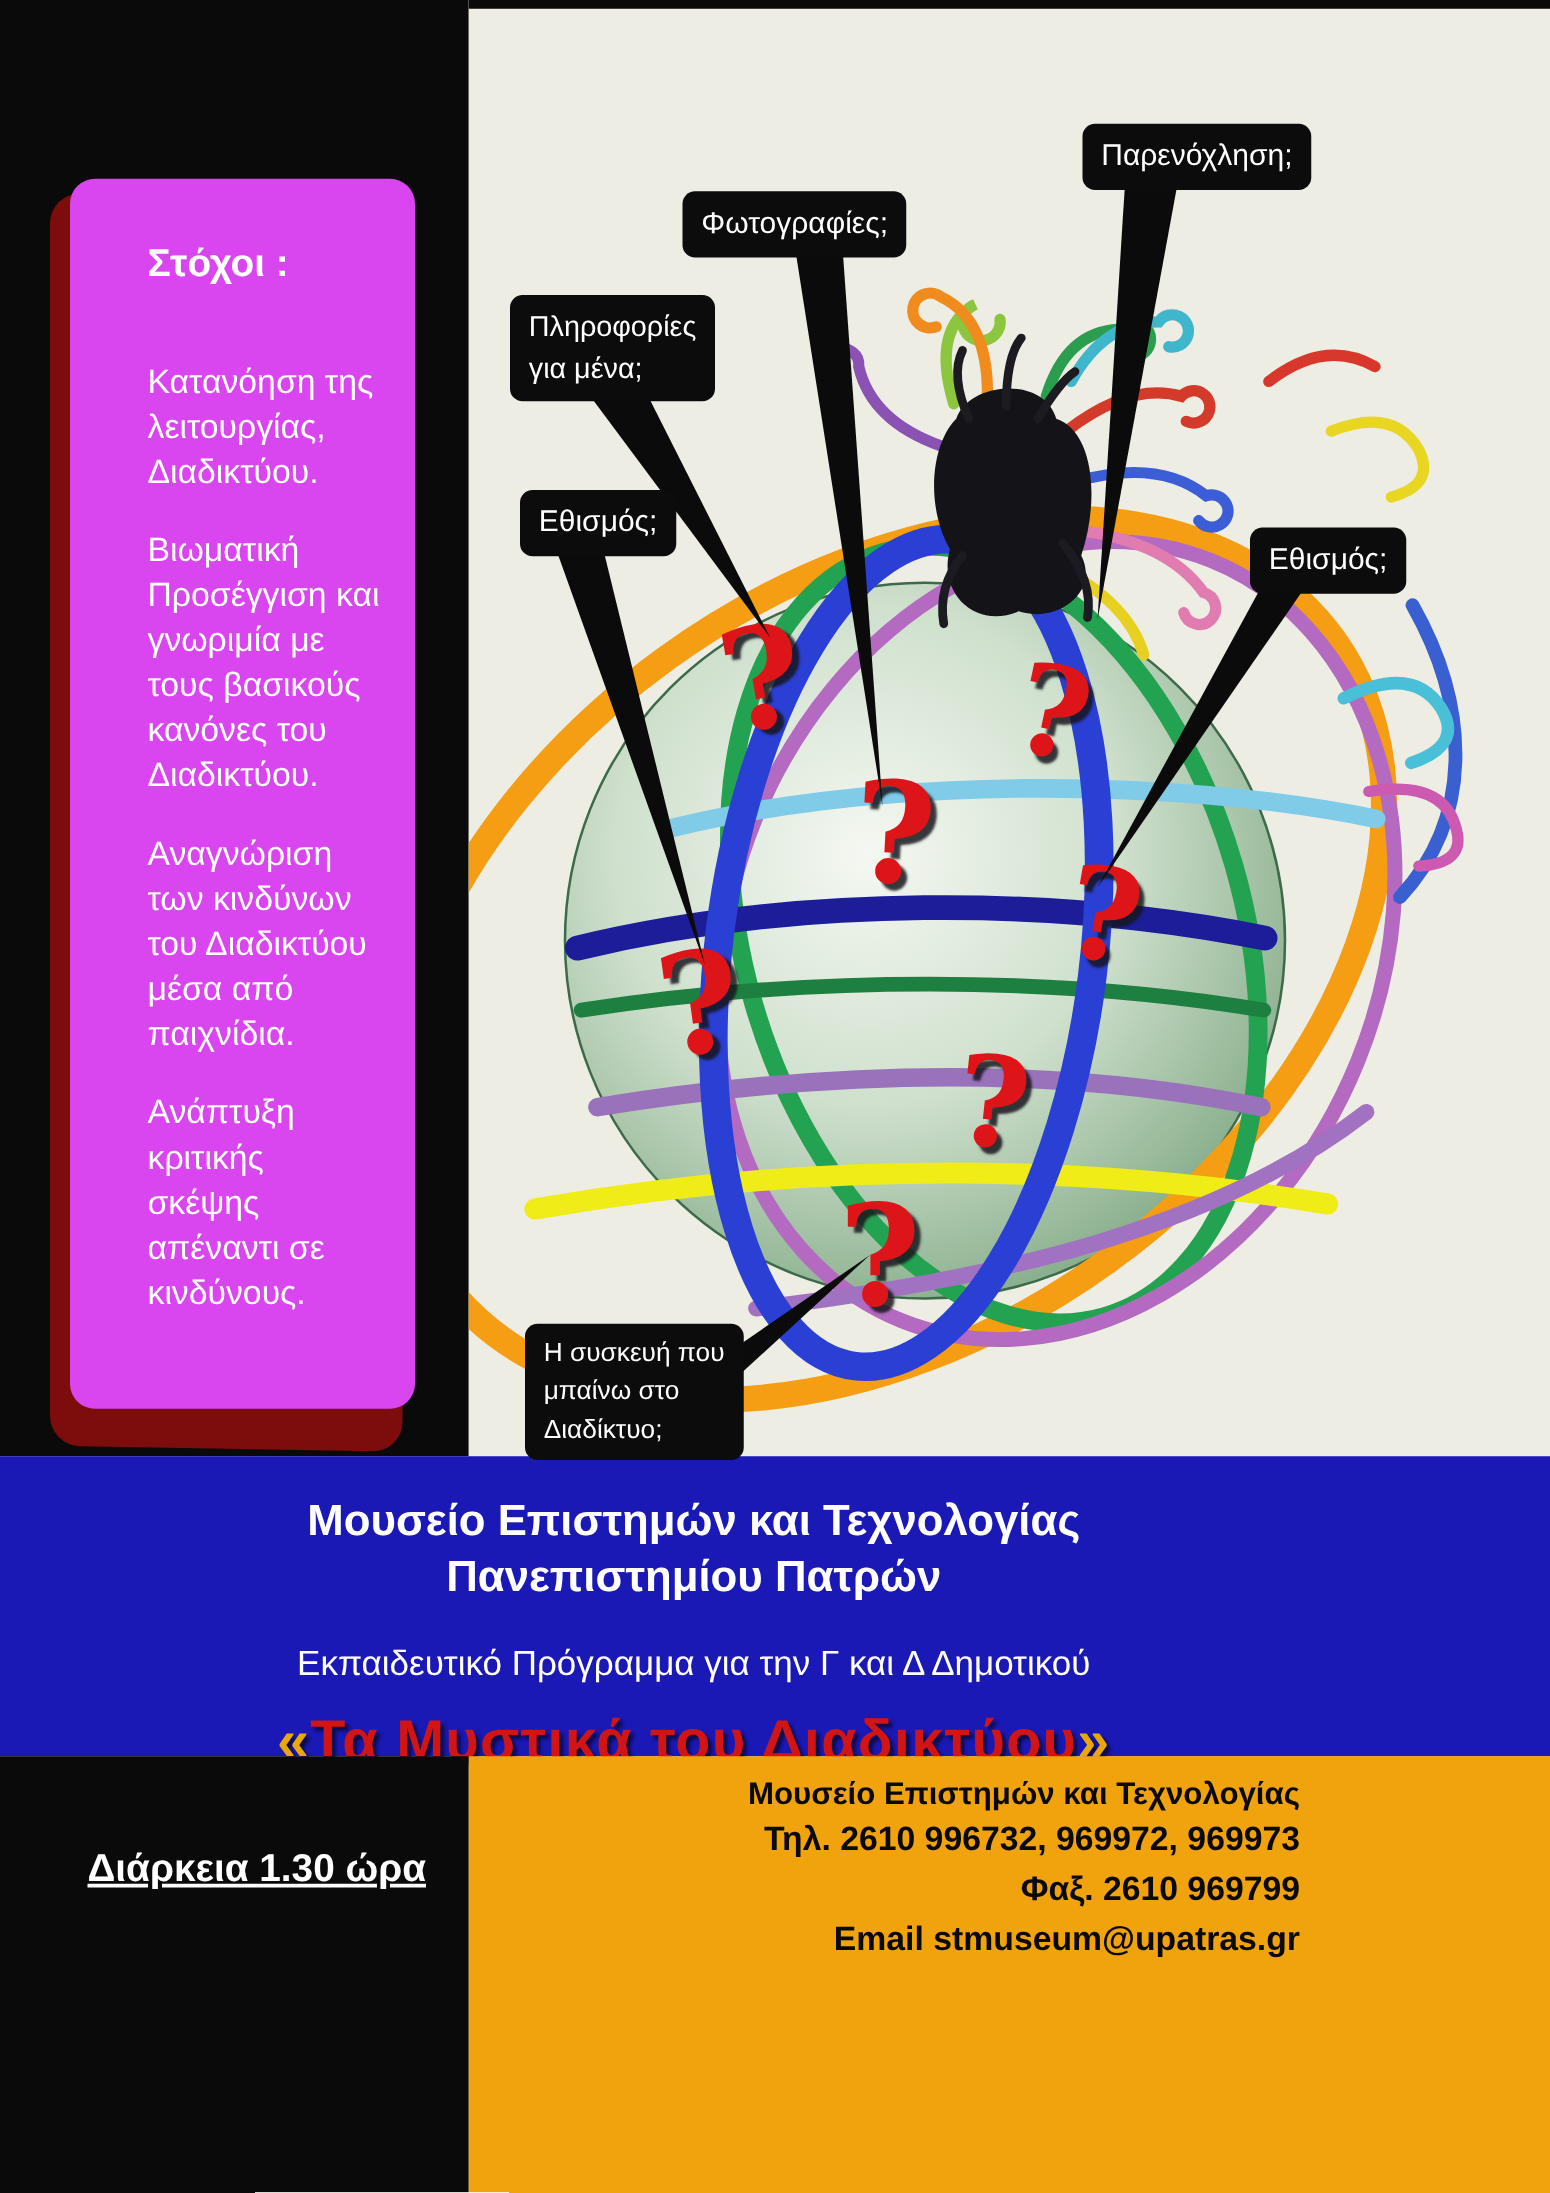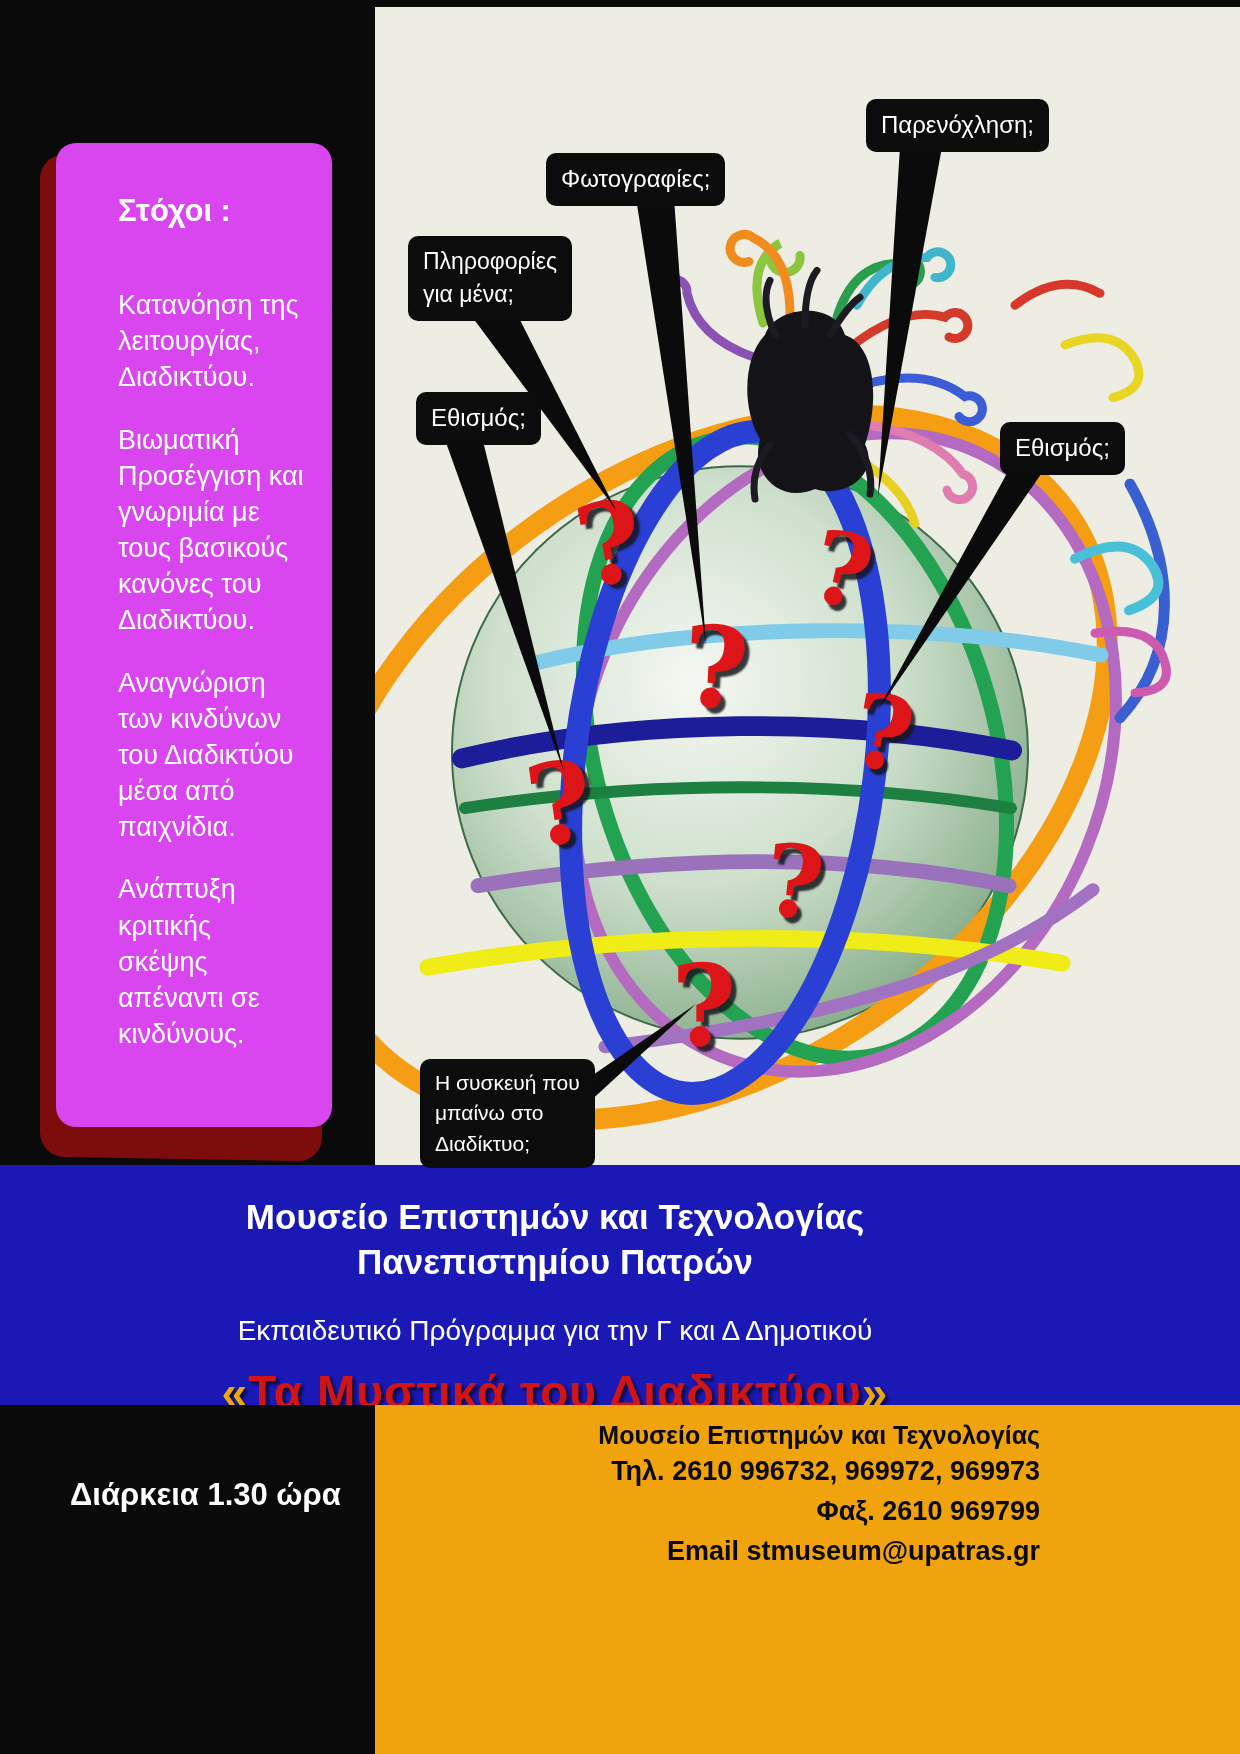--- a/index.html
+++ b/index.html
@@ -37,21 +37,21 @@
     color:#ffffff; text-align:center; box-sizing:border-box; padding:30px 130px 0 0; z-index:1;
   }
   .banner .museum-line { font-size:35px; font-weight:bold; line-height:1.28; }
   .banner .program-line { font-size:28px; margin-top:30px; }
   .banner .title-line { font-size:46px; font-weight:bold; margin-top:18px; letter-spacing:1px;
     text-shadow:3px 3px 3px rgba(8,8,40,0.8); }
   .banner .title-line .quote { color:#e8a70a; }
   .banner .title-line .ttext { color:#d11515; }
   
   .footer-left { position:absolute; left:0; top:1405px; width:375px; height:349px; background:#0b0a0a; z-index:1; }
-  .footer-left .duration { margin:72px 0 0 70px; color:#ffffff; font-size:31px; font-weight:bold; }
+  .footer-left .duration { margin:72px 0 0 70px; color:#ffffff; font-size:31px; font-weight:bold;text-decoration:underline; }
   .footer-right { position:absolute; left:375px; top:1405px; width:865px; height:349px; background:#f0a30c;
     box-sizing:border-box; padding:16px 200px 0 0; text-align:right; color:#0b0a0a; z-index:1; }
   .footer-right .f-museum { font-size:25px; font-weight:bold; margin-bottom:6px; }
   .footer-right .f-line { font-size:27px; font-weight:bold; margin-bottom:9px; }
 </style>
 </head>
 <body>
 
 <div class="poster">
 

